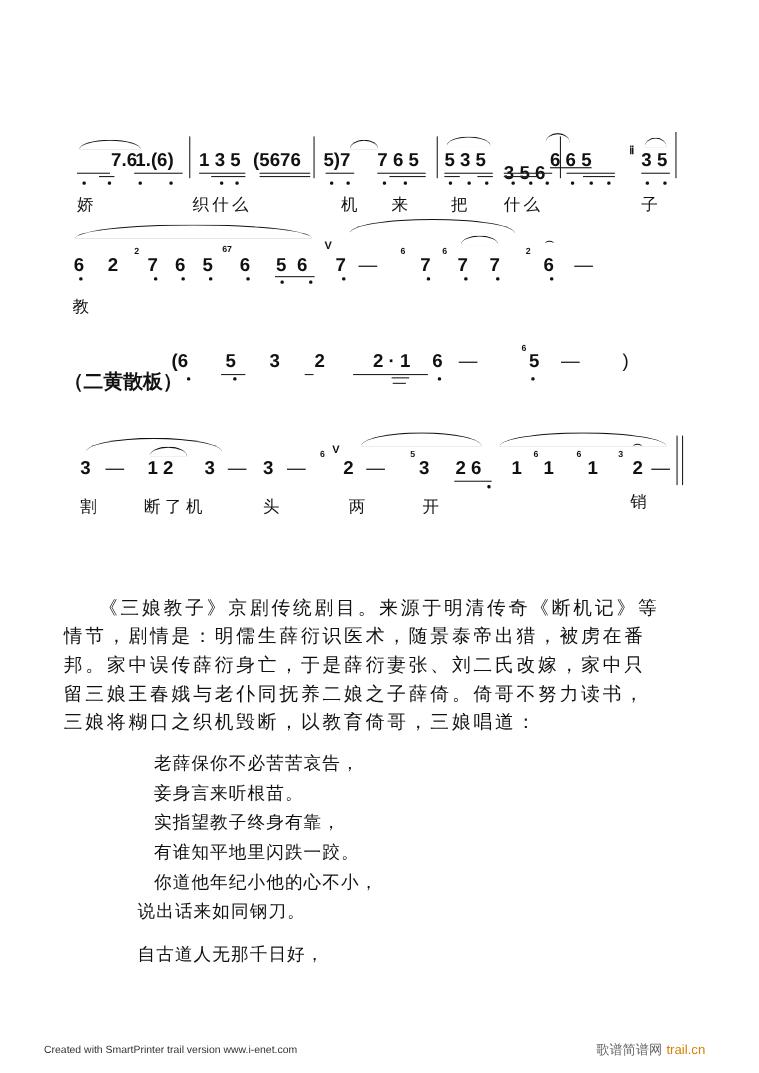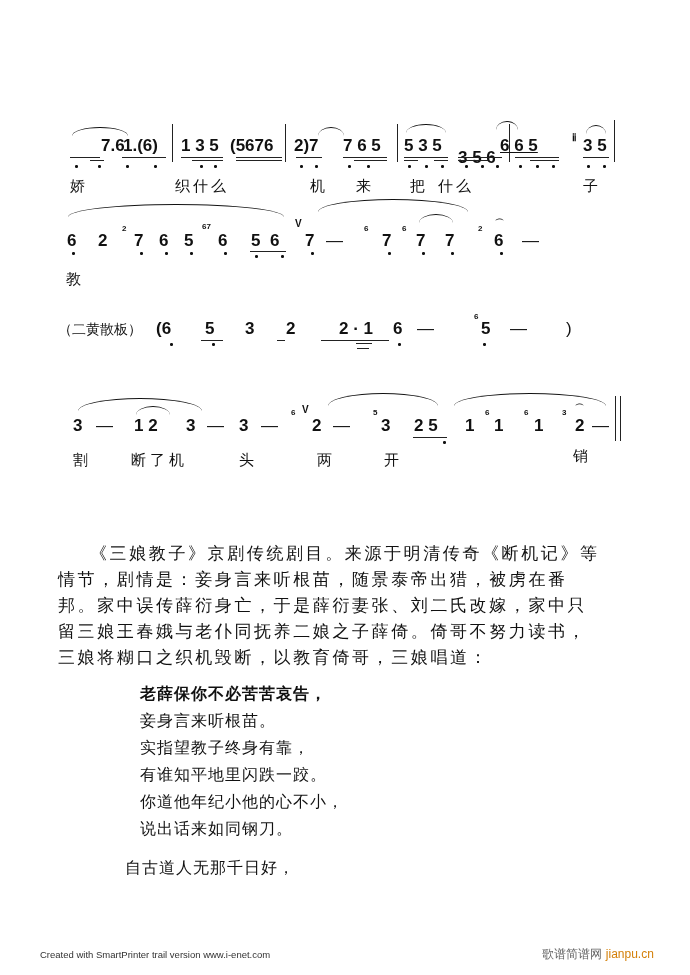--- a/index.html
+++ b/index.html
@@ -56,21 +56,21 @@
   <div class="slur" style="left:406px;top:124px;width:40px;"></div>
   <div class="slur" style="left:496px;top:121px;width:22px;"></div>
   <div class="slur" style="left:586px;top:125px;width:20px;"></div>
 
   <span class="note" style="left:71px;top:136px;margin-left:30px;">7.6</span>
   <span class="note" style="left:123px;top:136px;">1.(6)</span>
   <div class="bar" style="left:172px;top:124px;height:38px;"></div>
   <span class="note" style="left:181px;top:136px;text-align:right;">1 3 5</span>
   <span class="note" style="left:230px;top:136px;">(5676</span>
   <div class="bar" style="left:285px;top:124px;height:38px;"></div>
-  <span class="note" style="left:294px;top:136px;">2)7</span>
+  <span class="note" style="left:294px;top:136px;">5)7</span>
   <span class="note" style="left:343px;top:136px;">7 6 5</span>
   <div class="bar" style="left:397px;top:124px;height:38px;"></div>
   <span class="note" style="left:404px;top:136px;">5 3 5</span>
   <span class="note" style="left:458px;top:148px;">3 5 6</span>
   <div class="bar" style="left:509px;top:124px;height:38px;"></div>
   <span class="note" style="left:500px;top:136px;text-decoration:underline;">6 6 5</span>
   <span class="grace" style="left:572px;top:133px;font-size:10px;">ⅱ</span>
   <span class="note" style="left:583px;top:136px;">3 5</span>
   <div class="bar" style="left:614px;top:120px;height:42px;"></div>
 
@@ -113,21 +113,21 @@
   <div class="dot" style="left:536px;top:165px;"></div>
   <div class="dot" style="left:552px;top:165px;"></div>
   <div class="dot" style="left:587px;top:165px;"></div>
   <div class="dot" style="left:603px;top:165px;"></div>
 
   <span class="lyric" style="left:70px;top:177px;">娇</span>
   <span class="lyric" style="left:175px;top:177px;letter-spacing:3px;">织什么</span>
   <span class="lyric" style="left:310px;top:177px;">机</span>
   <span class="lyric" style="left:356px;top:177px;">来</span>
   <span class="lyric" style="left:410px;top:177px;">把</span>
-  <span class="lyric" style="left:438px;top:177px;letter-spacing:3px;">什么</span>
+  <span class="lyric" style="left:458px;top:177px;letter-spacing:3px;">什么</span>
   <span class="lyric" style="left:583px;top:177px;">子</span>
 </div>
 
 <div>
   <div class="slur" style="left:68px;top:204px;width:216px;height:12px;"></div>
   <div class="slur" style="left:318px;top:199px;width:150px;height:12px;"></div>
   <div class="slur" style="left:419px;top:214px;width:34px;"></div>
 
   <span class="note" style="left:67px;top:231px;">6</span>
   <span class="note" style="left:98px;top:231px;">2</span>
@@ -162,21 +162,21 @@
   <div class="dot" style="left:311px;top:252px;"></div>
   <div class="dot" style="left:388px;top:252px;"></div>
   <div class="dot" style="left:422px;top:252px;"></div>
   <div class="dot" style="left:451px;top:252px;"></div>
   <div class="dot" style="left:500px;top:252px;"></div>
 
   <span class="lyric" style="left:66px;top:270px;">教</span>
 </div>
 
 <div>
-  <span class="lyric" style="left:58px;top:320px;font-size:14px;font-weight:normal;">（二黄散板）</span>
+  <span class="lyric" style="left:58px;top:339px;font-size:18px;font-weight:bold;">（二黄散板）</span>
   <span class="note" style="left:156px;top:319px;">(6</span>
   <span class="note" style="left:205px;top:319px;">5</span>
   <div class="uline" style="left:201px;top:340px;width:22px;"></div>
   <span class="note" style="left:245px;top:319px;">3</span>
   <span class="note" style="left:286px;top:319px;">2</span>
   <div class="uline" style="left:277px;top:340px;width:8px;"></div>
   <span class="note" style="left:339px;top:319px;">2 · 1</span>
   <div class="uline" style="left:321px;top:340px;width:68px;"></div>
   <div class="uline" style="left:356px;top:343px;width:16px;"></div>
   <div class="uline" style="left:357px;top:348px;width:12px;"></div>
@@ -205,21 +205,21 @@
   <span class="note" style="left:186px;top:416px;">3</span>
   <span class="note" style="left:207px;top:416px;font-weight:normal;">—</span>
   <span class="note" style="left:239px;top:416px;">3</span>
   <span class="note" style="left:261px;top:416px;font-weight:normal;">—</span>
   <span class="grace" style="left:291px;top:408px;">6</span>
   <span class="grace" style="left:302px;top:405px;font-size:10px;">V</span>
   <span class="note" style="left:312px;top:416px;">2</span>
   <span class="note" style="left:333px;top:416px;font-weight:normal;">—</span>
   <span class="grace" style="left:373px;top:408px;">5</span>
   <span class="note" style="left:381px;top:416px;">3</span>
-  <span class="note" style="left:414px;top:416px;">2 5</span>
+  <span class="note" style="left:414px;top:416px;">2 6</span>
   <div class="uline" style="left:413px;top:437px;width:34px;"></div>
   <span class="note" style="left:465px;top:416px;">1</span>
   <span class="grace" style="left:485px;top:408px;">6</span>
   <span class="note" style="left:494px;top:416px;">1</span>
   <span class="grace" style="left:524px;top:408px;">6</span>
   <span class="note" style="left:534px;top:416px;">1</span>
   <span class="grace" style="left:562px;top:408px;">3</span>
   <span class="grace" style="left:575px;top:404px;font-size:9px;">⌒</span>
   <span class="note" style="left:575px;top:416px;">2</span>
   <span class="note" style="left:592px;top:416px;font-weight:normal;">—</span>
@@ -231,33 +231,33 @@
   <span class="lyric" style="left:73px;top:451px;">割</span>
   <span class="lyric" style="left:131px;top:451px;letter-spacing:4px;">断了机</span>
   <span class="lyric" style="left:239px;top:451px;">头</span>
   <span class="lyric" style="left:317px;top:451px;">两</span>
   <span class="lyric" style="left:384px;top:451px;">开</span>
   <span class="lyric" style="left:573px;top:447px;">销</span>
 </div>
 
 <div>
   <span class="prose" style="left:90px;top:540px;">《三娘教子》京剧传统剧目。来源于明清传奇《断机记》等</span>
-  <span class="prose" style="left:58px;top:566px;">情节，剧情是：妾身言来听根苗，随景泰帝出猎，被虏在番</span>
+  <span class="prose" style="left:58px;top:566px;">情节，剧情是：明儒生薛衍识医术，随景泰帝出猎，被虏在番</span>
   <span class="prose" style="left:58px;top:592px;">邦。家中误传薛衍身亡，于是薛衍妻张、刘二氏改嫁，家中只</span>
   <span class="prose" style="left:58px;top:618px;">留三娘王春娥与老仆同抚养二娘之子薛倚。倚哥不努力读书，</span>
   <span class="prose" style="left:58px;top:644px;">三娘将糊口之织机毁断，以教育倚哥，三娘唱道：</span>
 </div>
 
 <div>
-  <span class="verse" style="left:140px;top:681px;font-weight:bold;">老薛保你不必苦苦哀告，</span>
+  <span class="verse" style="left:140px;top:681px;">老薛保你不必苦苦哀告，</span>
   <span class="verse" style="left:140px;top:708px;">妾身言来听根苗。</span>
   <span class="verse" style="left:140px;top:735px;">实指望教子终身有靠，</span>
   <span class="verse" style="left:140px;top:762px;">有谁知平地里闪跌一跤。</span>
   <span class="verse" style="left:140px;top:789px;">你道他年纪小他的心不小，</span>
-  <span class="verse" style="left:140px;top:816px;">说出话来如同钢刀。</span>
+  <span class="verse" style="left:125px;top:816px;">说出话来如同钢刀。</span>
   <span class="verse" style="left:125px;top:855px;">自古道人无那千日好，</span>
 </div>
 
 <div class="footer-left">Created with SmartPrinter trail version www.i-enet.com</div>
 <div class="footer-right">
   <span>歌谱简谱网</span>
-  <span class="en">jianpu.cn</span>
+  <span class="en">trail.cn</span>
 </div>
 
 </body></html>

